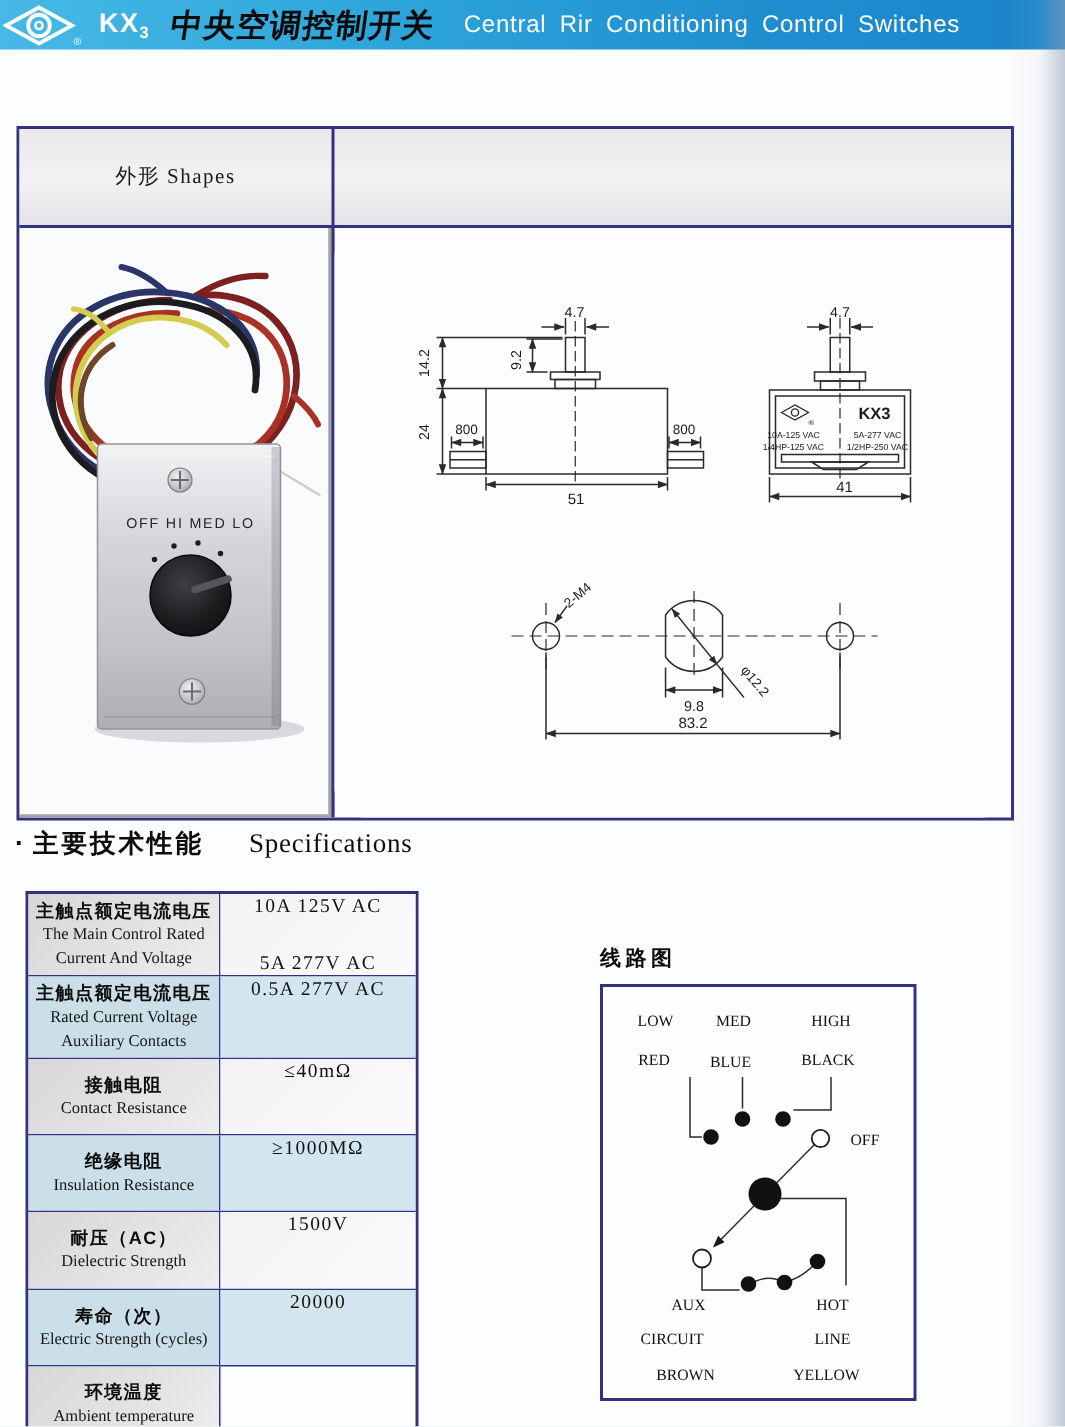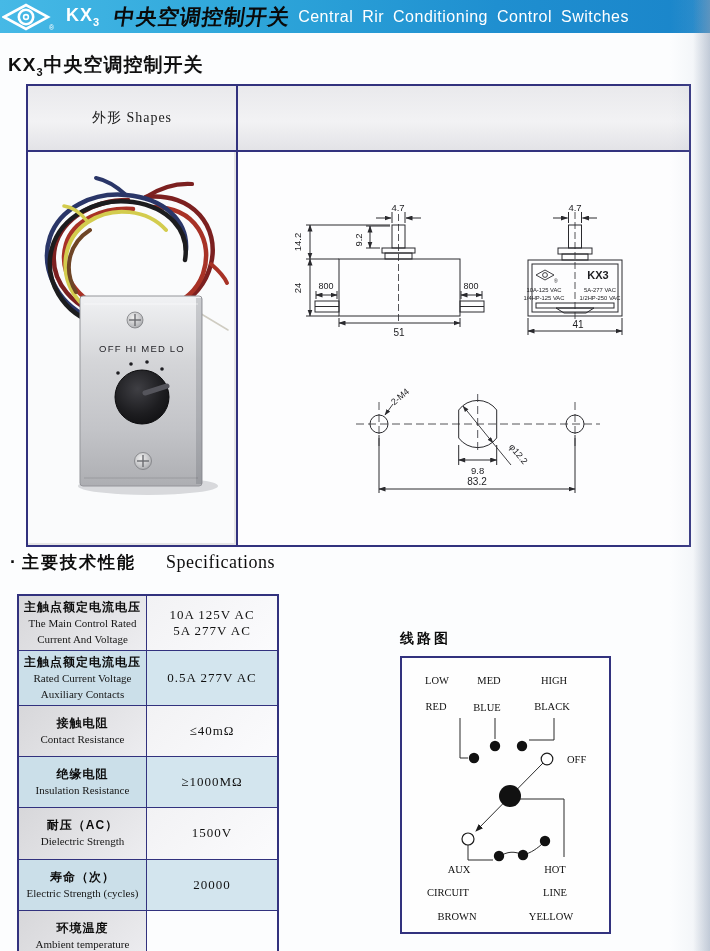--- a/index.html
+++ b/index.html
@@ -16,64 +16,64 @@
     display:flex; align-items:center;
   }
   .logo-wrap { margin-left:2px; width:58px; height:30px; }
   .brand { color:#fff; font-size:18px; font-weight:bold; letter-spacing:1px; margin-left:6px; }
   .brand sub { font-size:11px; }
   .topbar-cn {
     margin-left:14px; color:#0a0a0a; font-size:21px; font-weight:bold;
     transform:skewX(-8deg); letter-spacing:1px; white-space:nowrap;
   }
   .topbar-en {
-    margin-left:8px; color:#ffffff; font-size:16px; letter-spacing:0.5px;
+    margin-left:19px; color:#ffffff; font-size:16px; letter-spacing:0.5px;
     white-space:nowrap; word-spacing:4px;
   }
   
   .page-title {
     position:absolute; left:8px; top:52px; font-size:19px; font-weight:600;
     color:#101010; letter-spacing:1px;
   }
   .page-title sub { font-size:11px; }
   
   .main-table {
-    position:absolute; left:26px; top:84px; width:665px; height:463px;
+    position:absolute; left:11px; top:84px; width:665px; height:463px;
     border:2px solid #32327e; background:#fdfdfe;
   }
   .mt-header { display:flex; height:66px; border-bottom:2px solid #32327e;
     background:linear-gradient(180deg,#e9e9ec 0%, #f2f2f4 55%, #e3e3e7 100%); }
   .mt-h-left {
     width:210px; border-right:2px solid #32327e; display:flex;
     align-items:center; justify-content:center;
     font-family:"Liberation Serif", serif; font-size:14px; color:#1b1b1b; letter-spacing:1px;
   }
   .mt-h-right { flex:1; display:flex; align-items:center; justify-content:center;
     font-family:"Liberation Serif", serif; font-size:14px; color:#1b1b1b; letter-spacing:1px; }
   .mt-body { display:flex; height:393px; }
-  .mt-b-left { width:210px; border-right:2px solid #32327e; position:relative; background:#e5e5e5; }
+  .mt-b-left { width:210px; border-right:2px solid #32327e; position:relative; background:#a3a3a3; }
   .mt-b-right { flex:1; position:relative; background:#fdfdfe;border-radius:19px; }
   
   .spec-heading { position:absolute; left:10px; top:551px; font-size:17px; color:#0d0d0d;
     display:flex; align-items:baseline; }
   .spec-heading .bullet { font-weight:bold; margin-right:6px; font-size:18px; }
   .spec-heading .cn { font-weight:bold; letter-spacing:2px; }
   .spec-heading .en { font-family:"Liberation Serif", serif; font-size:18px; margin-left:30px; letter-spacing:0.5px; }
   .spec-table {
     position:absolute; left:17px; top:594px; width:262px; height:369px;
     border:2px solid #32327e; display:flex; flex-direction:column;
   }
   .spec-row { flex:1; display:flex; border-bottom:1.5px solid #32327e; }
   .spec-row:last-child { border-bottom:none;border-radius:18px; }
   .spec-cell-l {
     width:128px; border-right:1.5px solid #32327e;
     display:flex; flex-direction:column; align-items:center; justify-content:center;
     text-align:center; padding:2px 3px;
   }
-  .spec-cell-r { flex:1; display:flex; flex-direction:column; align-items:center; justify-content:center;
+  .spec-cell-r { flex:1; display:flex; flex-direction:column; align-items:center; justify-content:space-between;
     font-family:"Liberation Serif", serif; font-size:13px; color:#111; letter-spacing:1px; }
   .spec-cn { font-size:12px; font-weight:bold; color:#0d0d0d; letter-spacing:1px; line-height:1.5; }
   .spec-en { font-family:"Liberation Serif", serif; font-size:11px; color:#161616; line-height:1.45; }
   .spec-row:nth-child(odd) .spec-cell-l { background:linear-gradient(135deg,#d7d7da 0%, #ededf0 100%); }
   .spec-row:nth-child(odd) .spec-cell-r { background:linear-gradient(135deg,#f2f2f4 0%, #fbfbfd 100%); }
   .spec-row:nth-child(even) .spec-cell-l { background:#cbdfe9; }
   .spec-row:nth-child(even) .spec-cell-r { background:#d3e5ee; }
   .v2:empty { display:none; }
   
   .circuit-title { position:absolute; left:400px; top:630px; font-size:14px; font-weight:bold;
@@ -98,23 +98,20 @@
       <path d="M2 15 L24 3 L46 15 L24 27 Z" fill="none" stroke="#ffffff" stroke-width="2.6"></path>
       <circle cx="24" cy="15" r="7.2" fill="none" stroke="#ffffff" stroke-width="2.6"></circle>
       <circle cx="24" cy="15" r="2.4" fill="none" stroke="#ffffff" stroke-width="1.6"></circle>
       <text x="47" y="28" font-size="7" fill="#ffffff">®</text>
     </svg>
     <div class="brand"><span>KX</span><sub>3</sub></div>
     <div class="topbar-cn">中央空调控制开关</div>
     <div class="topbar-en">Central Rir Conditioning Control Switches</div>
   </div>
 
-  <div class="page-title">
-    <span>KX</span><sub>3</sub><span>中央空调控制开关</span>
-  </div>
 
   <div class="main-table">
     <div class="mt-header">
       <div class="mt-h-left">外形 Shapes</div>
     </div>
     <div class="mt-body">
 
       <div class="mt-b-left">
         <svg width="206" height="391" viewBox="0 0 206 391">
           <defs>

